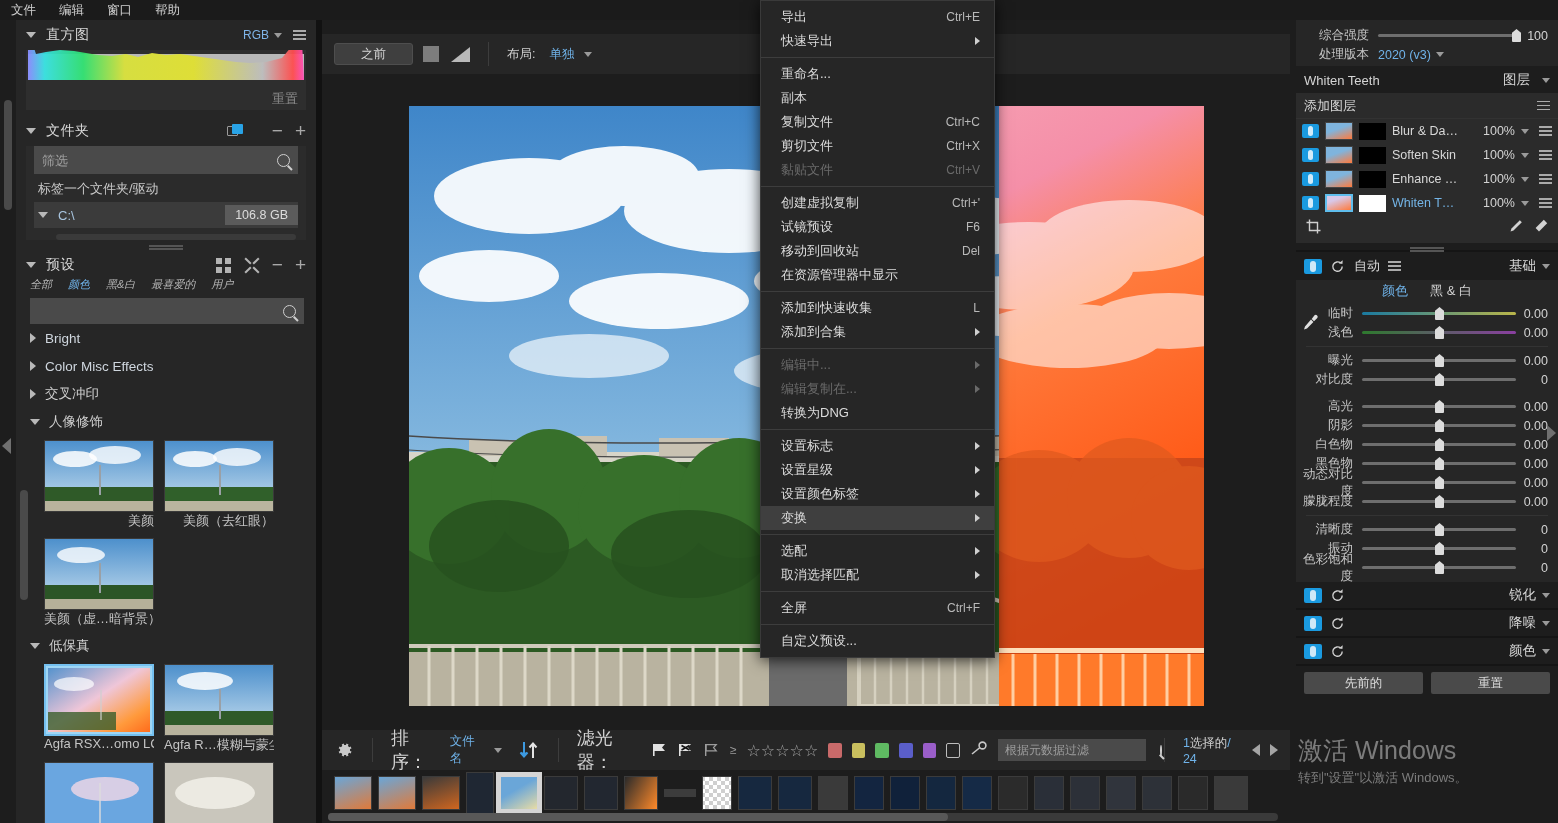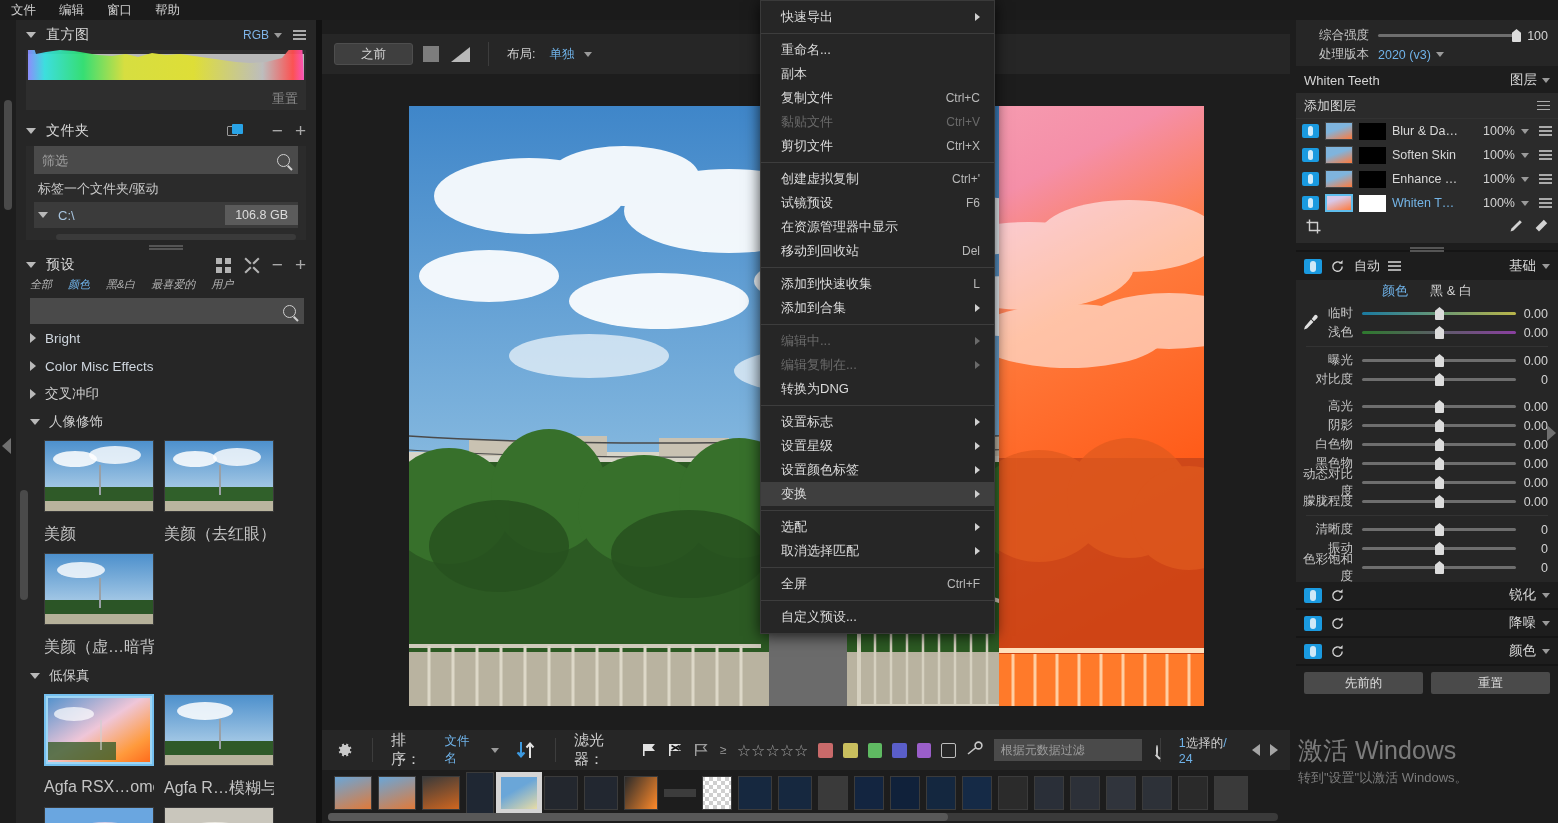--- a/index.html
+++ b/index.html
@@ -72,21 +72,21 @@
   .ps-search{display:flex;align-items:center;height:26px;background:#4a4a4a;margin:4px 12px 0 14px;padding:0 8px;}
   .ps-search input{flex:1;background:transparent;border:none;outline:none;color:#ddd;font-size:13px;font-family:inherit;}
   .grp{display:flex;align-items:center;height:28px;padding-left:14px;font-size:13.5px;}
   .grp .tri,.grp .tri.right{margin-right:9px;}
   .grp-name{color:#cfcfcf;}
   .grp-name.blue{color:#cfd6de;}
   .thumbgrid{display:flex;flex-wrap:wrap;gap:8px 10px;padding:4px 14px 0 28px;}
   .thumb{width:110px;}
   .thumb .img{width:110px;height:72px;background:#2a3a4a;border:1px solid #3a3a3a;position:relative;overflow:hidden;}
   .thumb.sel .img{border:2px solid #74c0ef;outline:2px solid #9ed6f5;outline-offset:-4px;}
-  .thumb .cap{font-size:16px;color:#c4c4c4;text-align:left;margin-top:12px;white-space:nowrap;overflow:hidden;}
+  .thumb .cap{font-size:13px;color:#c4c4c4;text-align:right;margin-top:0;white-space:nowrap;overflow:hidden;}
   .lp-scroll{position:absolute;left:4px;top:80px;width:8px;height:110px;background:#4a4a4a;border-radius:4px;}
   .lp-scroll2{position:absolute;left:4px;top:240px;width:8px;height:110px;background:#4a4a4a;border-radius:4px;}
   .collapse-arrow-l{position:absolute;left:2px;top:418px;width:0;height:0;border-top:8px solid transparent;border-bottom:8px solid transparent;border-right:9px solid #707070;z-index:5;}
 
   
   .center{position:absolute;left:322px;top:20px;width:968px;height:803px;background:#1d1d1d;}
   .ctoolbar{position:absolute;left:0;top:14px;width:968px;height:40px;background:#262626;display:flex;align-items:center;padding-left:12px;gap:10px;}
   .btn-before{height:22px;padding:0 26px;background:#3f3f3f;border:1px solid #4e4e4e;border-radius:3px;font-size:12.5px;color:#d6d6d6;display:flex;align-items:center;justify-content:center;}
   .sq-gray{width:16px;height:16px;background:#7d7d7d;}
   .tri-grad{width:0;height:0;border-left:19px solid transparent;border-bottom:15px solid #b9b9b9;margin-left:2px;}
@@ -97,21 +97,21 @@
   .stage{position:absolute;left:0;top:56px;width:968px;height:660px;background:#1d1d1d;display:flex;align-items:center;justify-content:center;}
   .photo{width:795px;height:600px;position:relative;overflow:hidden;background:#6aa7d8;}
 
   .hsplit{position:absolute;left:470px;top:380px;width:28px;height:6px;}
   .hsplit:before,.hsplit:after{content:"";position:absolute;left:0;width:28px;height:1.5px;background:#666;}
   .hsplit:before{top:0;} .hsplit:after{top:3px;}
 
   
   .btoolbar{position:absolute;left:0;bottom:53px;width:968px;height:40px;background:#262626;display:flex;align-items:center;padding:0 12px;gap:10px;}
   .gear{width:20px;height:20px;position:relative;}
-  .bt-lbl{font-size:15px;color:#d2d2d2;}
+  .bt-lbl{font-size:18px;color:#d2d2d2;}
   .bt-val{font-size:12.5px;color:#6fb2e8;}
   .sortarrows{display:flex;align-items:flex-end;gap:1px;margin-left:6px;}
   .flagbox{width:16px;height:14px;}
   .star{font-size:16px;color:#9d9d9d;letter-spacing:0px;}
   .swatch{width:15px;height:15px;border-radius:2px;}
   .meta-search{width:148px;height:22px;background:#4a4a4a;display:flex;align-items:center;padding:0 7px;}
   .meta-search input{flex:1;background:transparent;border:none;outline:none;color:#ddd;font-size:12px;font-family:inherit;}
   .meta-search input::placeholder{color:#9d9d9d;}
   .sel-count{font-size:12.5px;color:#cfcfcf;}
   .sel-count b{color:#6fb2e8;font-weight:normal;}
@@ -681,21 +681,21 @@
           <div class="sl-name" style="width:82px;">处理版本</div>
           <div style="flex:1;display:flex;align-items:center;gap:5px;text-align:center;">
             <span style="color:#6fb2e8;font-size:12.5px;">2020 (v3)</span>
             <span class="caret"></span>
           </div>
         </div>
       </div>
 
       <div style="display:flex;align-items:center;justify-content:space-between;padding:5px 8px 4px 8px;">
         <span style="font-size:13px;color:#d5d5d5;">Whiten Teeth</span>
-        <span style="display:flex;align-items:center;gap:5px;">
+        <span style="display:flex;align-items:center;gap:12px;">
           <span class="sec-title">图层</span>
           <span class="caret"></span>
         </span>
       </div>
 
       <div style="background:#2b2b2b;padding-bottom:2px;">
         <div style="display:flex;align-items:center;height:26px;padding:0 8px;border-bottom:1px solid #323232;">
           <span style="font-size:13px;color:#d8d8d8;">添加图层</span>
           <span class="spacer"></span>
           <span class="hamb">
@@ -985,62 +985,66 @@
     <div class="watermark">
       <div class="wm1">激活 Windows</div>
       <div class="wm2">转到"设置"以激活 Windows。</div>
     </div>
     <div class="collapse-arrow-r"></div>
   </div>
 
   <div class="ctxmenu">
 
     <div class="cm-item">
+      <span class="cm-label">导出</span>
+      <span class="cm-key">Ctrl+E</span>
+    </div>
+    <div class="cm-item">
       <span class="cm-label">快速导出</span>
       <span class="cm-sub"></span>
     </div>
     <div class="cm-sep"></div>
 
     <div class="cm-item">
       <span class="cm-label">重命名...</span>
       <span class="cm-key"></span>
     </div>
     <div class="cm-item">
       <span class="cm-label">副本</span>
       <span class="cm-key"></span>
     </div>
     <div class="cm-item">
       <span class="cm-label">复制文件</span>
       <span class="cm-key">Ctrl+C</span>
+    </div>
+    <div class="cm-item">
+      <span class="cm-label">剪切文件</span>
+      <span class="cm-key">Ctrl+X</span>
     </div>
     <div class="cm-item dis">
       <span class="cm-label">黏贴文件</span>
       <span class="cm-key">Ctrl+V</span>
     </div>
-    <div class="cm-item">
-      <span class="cm-label">剪切文件</span>
-      <span class="cm-key">Ctrl+X</span>
-    </div>
     <div class="cm-sep"></div>
 
     <div class="cm-item">
       <span class="cm-label">创建虚拟复制</span>
       <span class="cm-key">Ctrl+'</span>
     </div>
     <div class="cm-item">
       <span class="cm-label">试镜预设</span>
       <span class="cm-key">F6</span>
     </div>
     <div class="cm-item">
+      <span class="cm-label">移动到回收站</span>
+      <span class="cm-key">Del</span>
+    </div>
+    <div class="cm-item">
       <span class="cm-label">在资源管理器中显示</span>
       <span class="cm-key"></span>
-    </div>
-    <div class="cm-item">
-      <span class="cm-label">移动到回收站</span>
-      <span class="cm-key">Del</span>
     </div>
     <div class="cm-sep"></div>
 
     <div class="cm-item">
       <span class="cm-label">添加到快速收集</span>
       <span class="cm-key">L</span>
     </div>
     <div class="cm-item">
       <span class="cm-label">添加到合集</span>
       <span class="cm-sub"></span>

